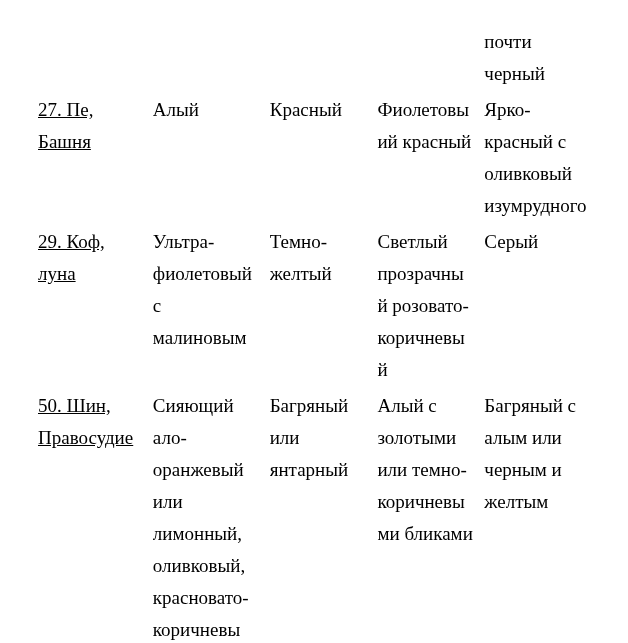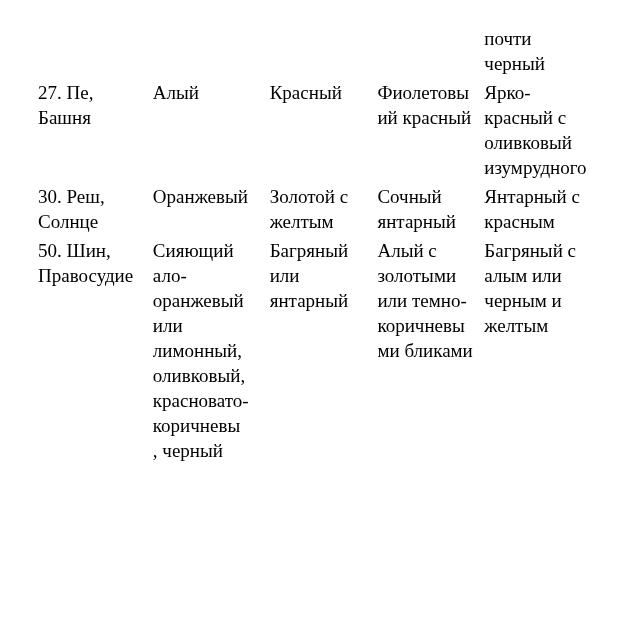--- a/index.html
+++ b/index.html
@@ -24,27 +24,27 @@
     border-collapse: collapse;
     table-layout: fixed;
     margin: 26px 0 0 38px;
     border: none;
   }
   table.corr-table td {
     border: none;
     vertical-align: top;
     text-align: left;
     font-size: 19px;
-    line-height: 25px;
+    line-height: 32px;
     color: #000000;
     padding: 0 6px 4px 0;
     white-space: pre-line;
     overflow: hidden;
   }
-  td.col-1 { width: 109px; }
+  td.col-1 { width: 109px; text-decoration: underline; }
   td.col-2 { width: 111px; }
   td.col-3 { width: 102px; }
   td.col-4 { width: 101px; }
   td.col-5 { width: 138px; }
 </style>
 </head>
 <body>
 
 <div class="doc-page">
   <table class="corr-table">
@@ -63,29 +63,34 @@
         <td class="col-2">Алый</td>
         <td class="col-3">Красный</td>
         <td class="col-4">Фиолетовы
 ий красный</td>
         <td class="col-5">Ярко-
 красный с
 оливковый
 изумрудного</td>
       </tr>
       <tr>
-        <td class="col-1">30. Реш,
-Солнце</td>
-        <td class="col-2">Оранжевый</td>
-        <td class="col-3">Золотой с
-желтым</td>
-        <td class="col-4">Сочный
-янтарный</td>
-        <td class="col-5">Янтарный с
-красным</td>
+        <td class="col-1">29. Коф,
+луна</td>
+        <td class="col-2">Ультра-
+фиолетовый
+с
+малиновым</td>
+        <td class="col-3">Темно-
+желтый</td>
+        <td class="col-4">Светлый
+прозрачны
+й розовато-
+коричневы
+й</td>
+        <td class="col-5">Серый</td>
       </tr>
       <tr>
         <td class="col-1">50. Шин,
 Правосудие</td>
         <td class="col-2">Сияющий
 ало-
 оранжевый
 или
 лимонный,
 оливковый,

